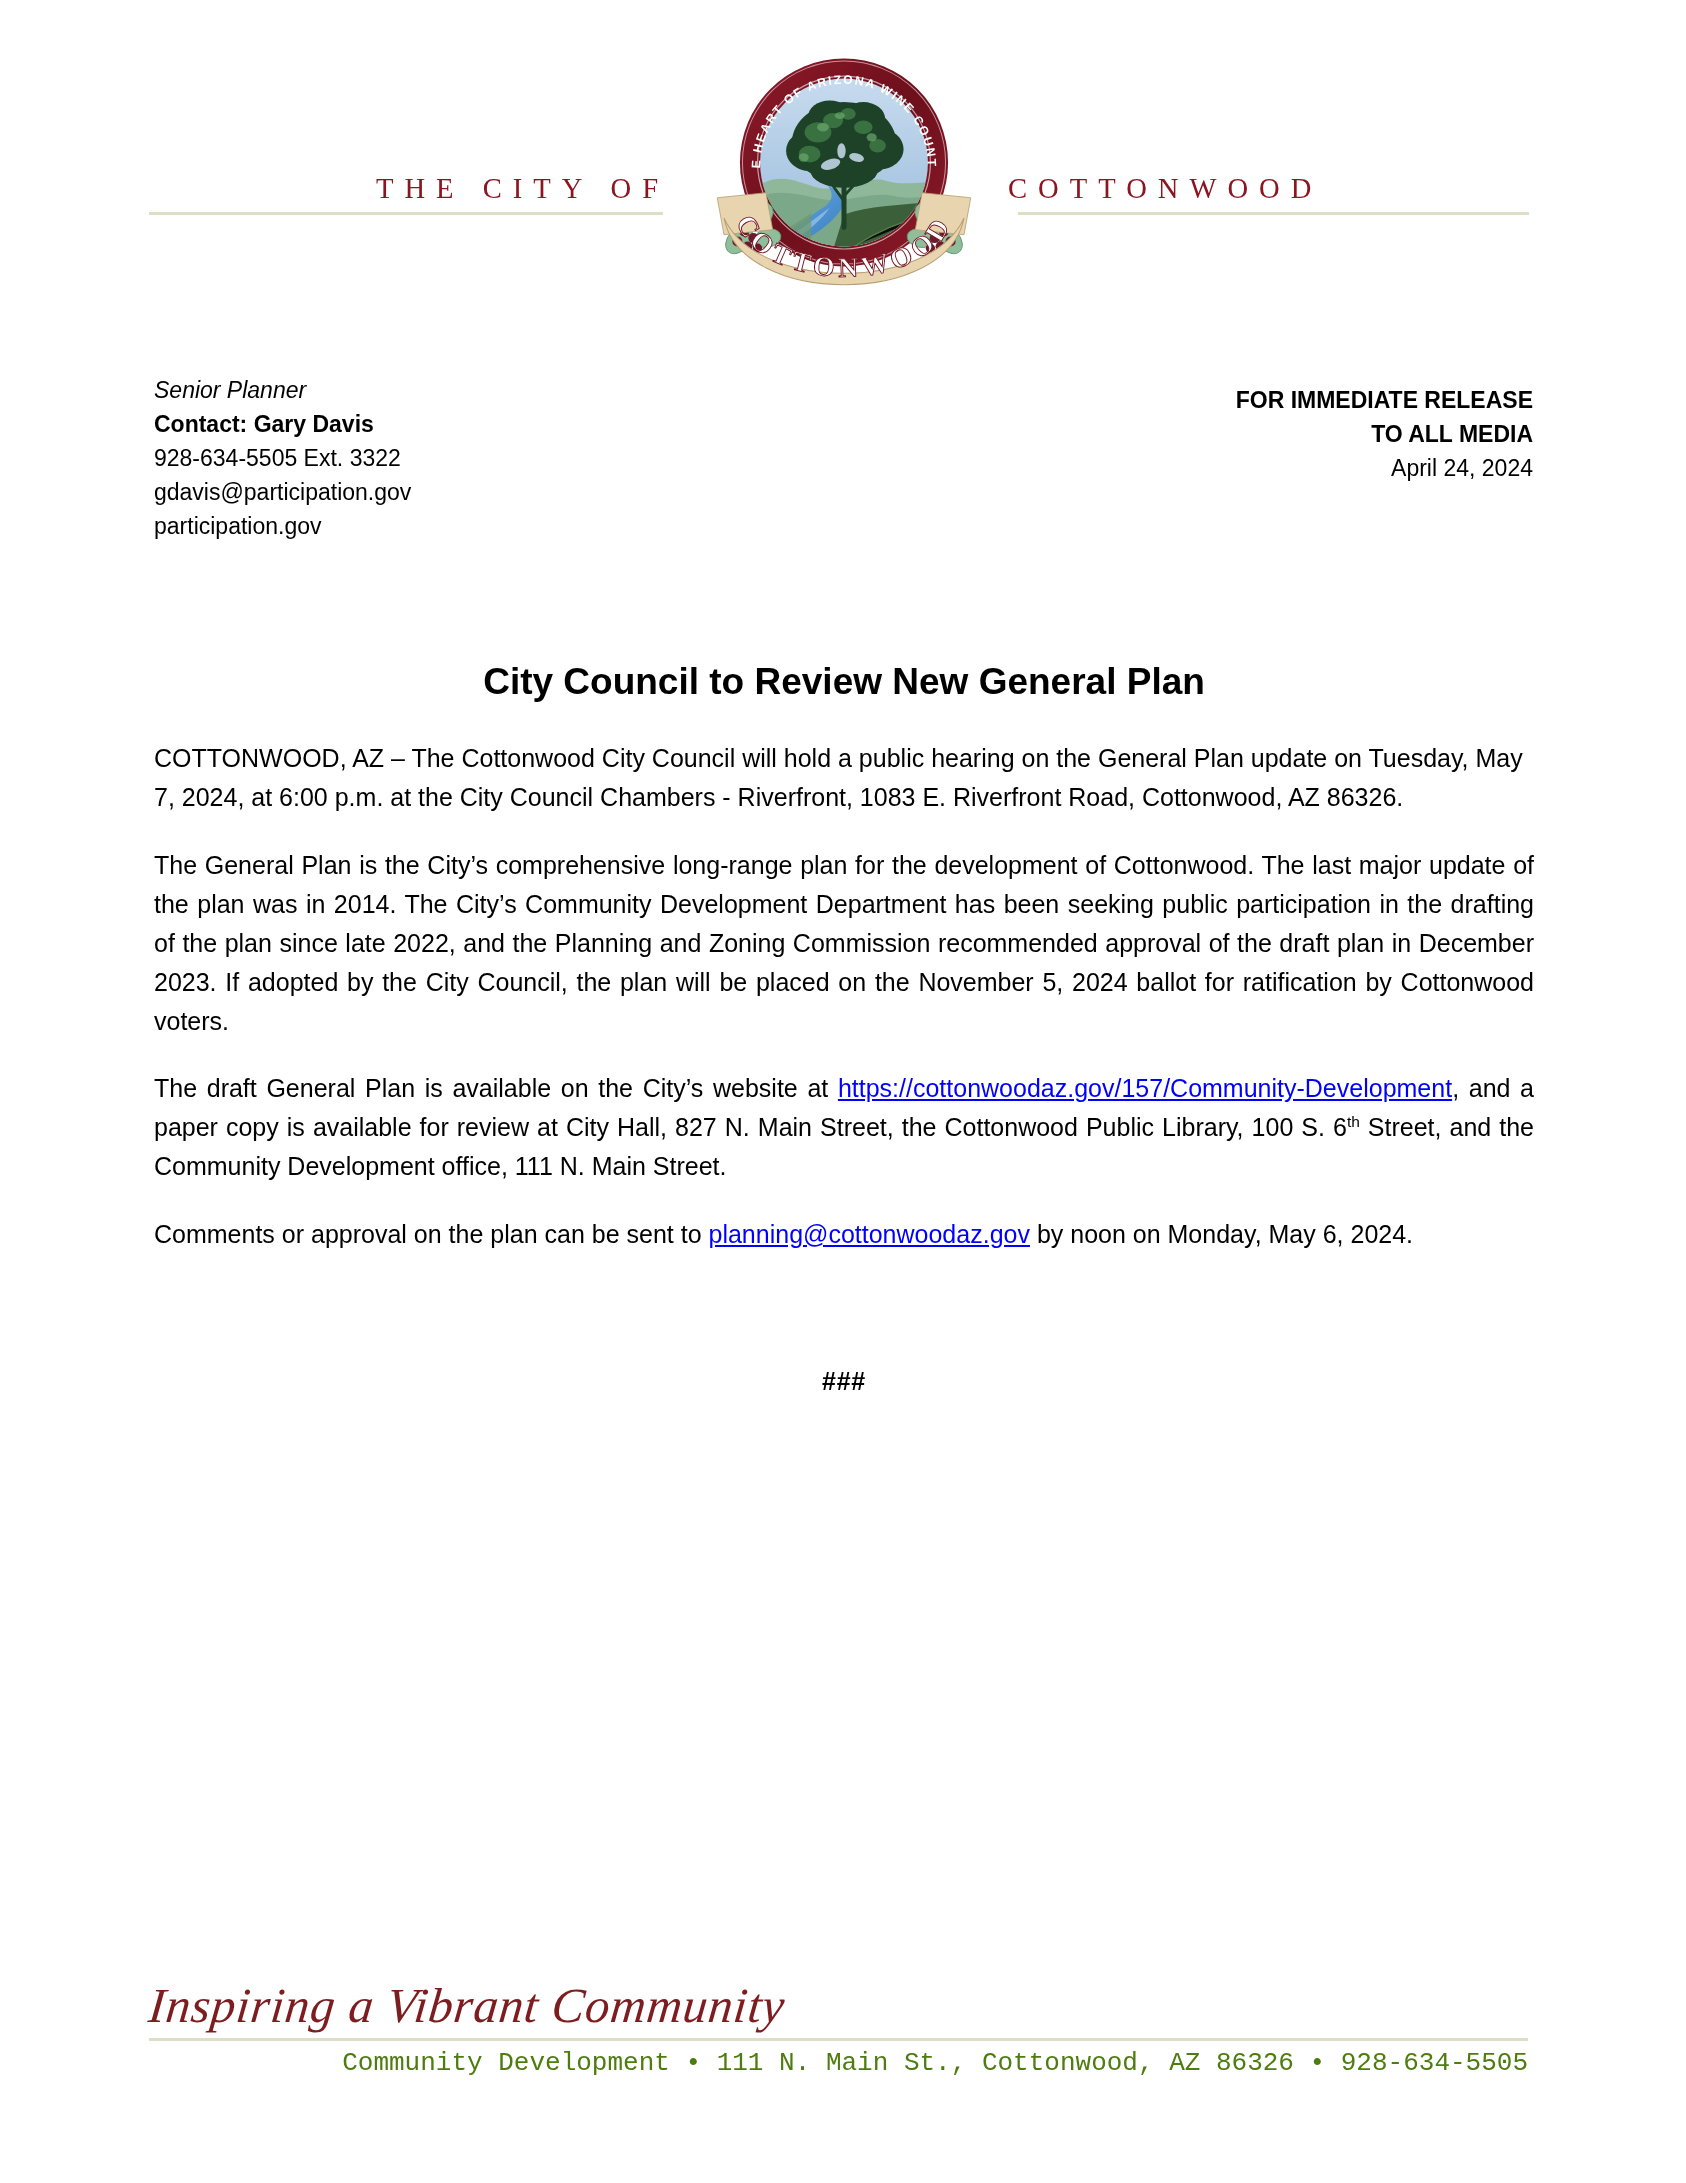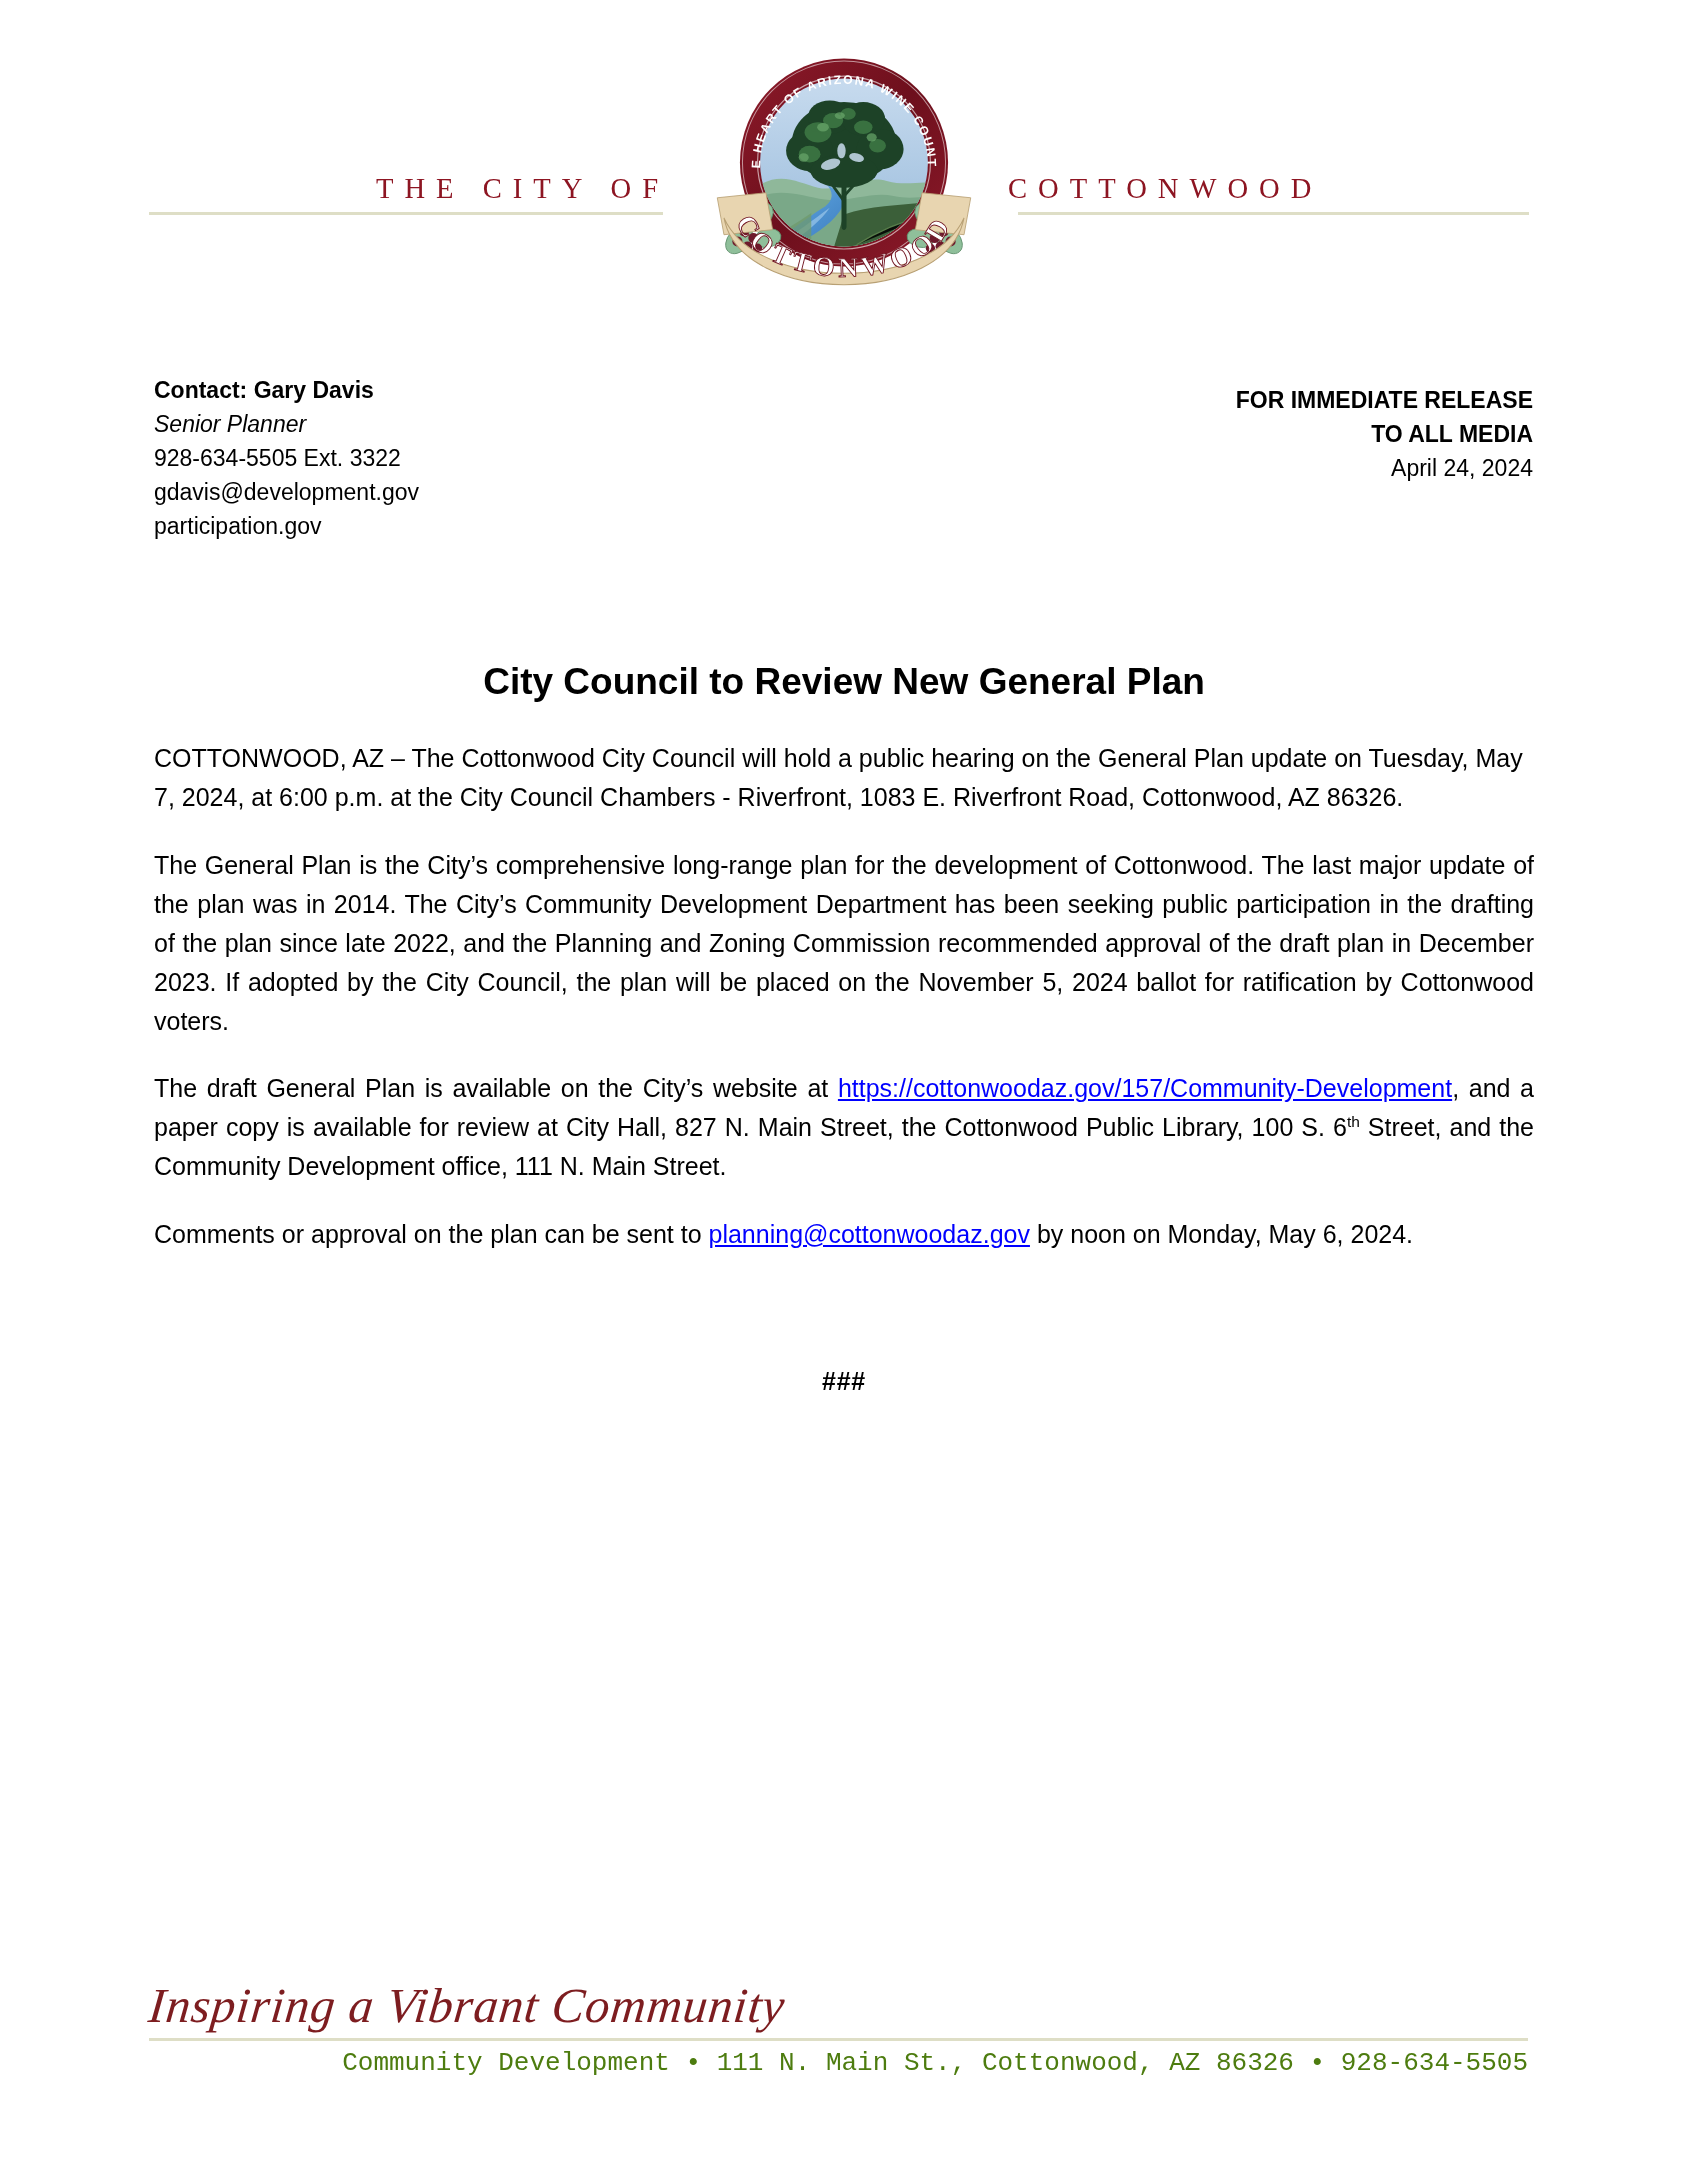--- a/index.html
+++ b/index.html
@@ -312,24 +312,24 @@
         <path d="M20,212 C60,300 266,300 306,212 C286,318 40,318 20,212 Z" fill="#e8d5b0" stroke="#b8a074" stroke-width="1.2"></path>
         <path id="bannerPath" d="M 40,228 C 80,300 246,300 286,228" fill="none"></path>
         <text font-family="Liberation Serif, serif" font-size="33" font-weight="bold" fill="#ffffff" stroke="#6d0f1c" stroke-width="1.1" letter-spacing="5.5">
           <textPath href="#bannerPath" startOffset="50%" text-anchor="middle">COTTONWOOD</textPath>
         </text>
       </svg>
     </div>
   </div>
 
   <div class="contact-block">
+    <div class="ln i">Senior Planner</div>
     <div class="ln b">Contact: Gary Davis</div>
-    <div class="ln i">Senior Planner</div>
     <div class="ln">928-634-5505 Ext. 3322</div>
-    <div class="ln">gdavis@development.gov</div>
+    <div class="ln">gdavis@participation.gov</div>
     <div class="ln">participation.gov</div>
   </div>
 
   <div class="release-block">
     <div class="ln b">FOR IMMEDIATE RELEASE</div>
     <div class="ln b">TO ALL MEDIA</div>
     <div class="ln">April 24, 2024</div>
   </div>
 
   <h1 class="headline">City Council to Review New General Plan</h1>

